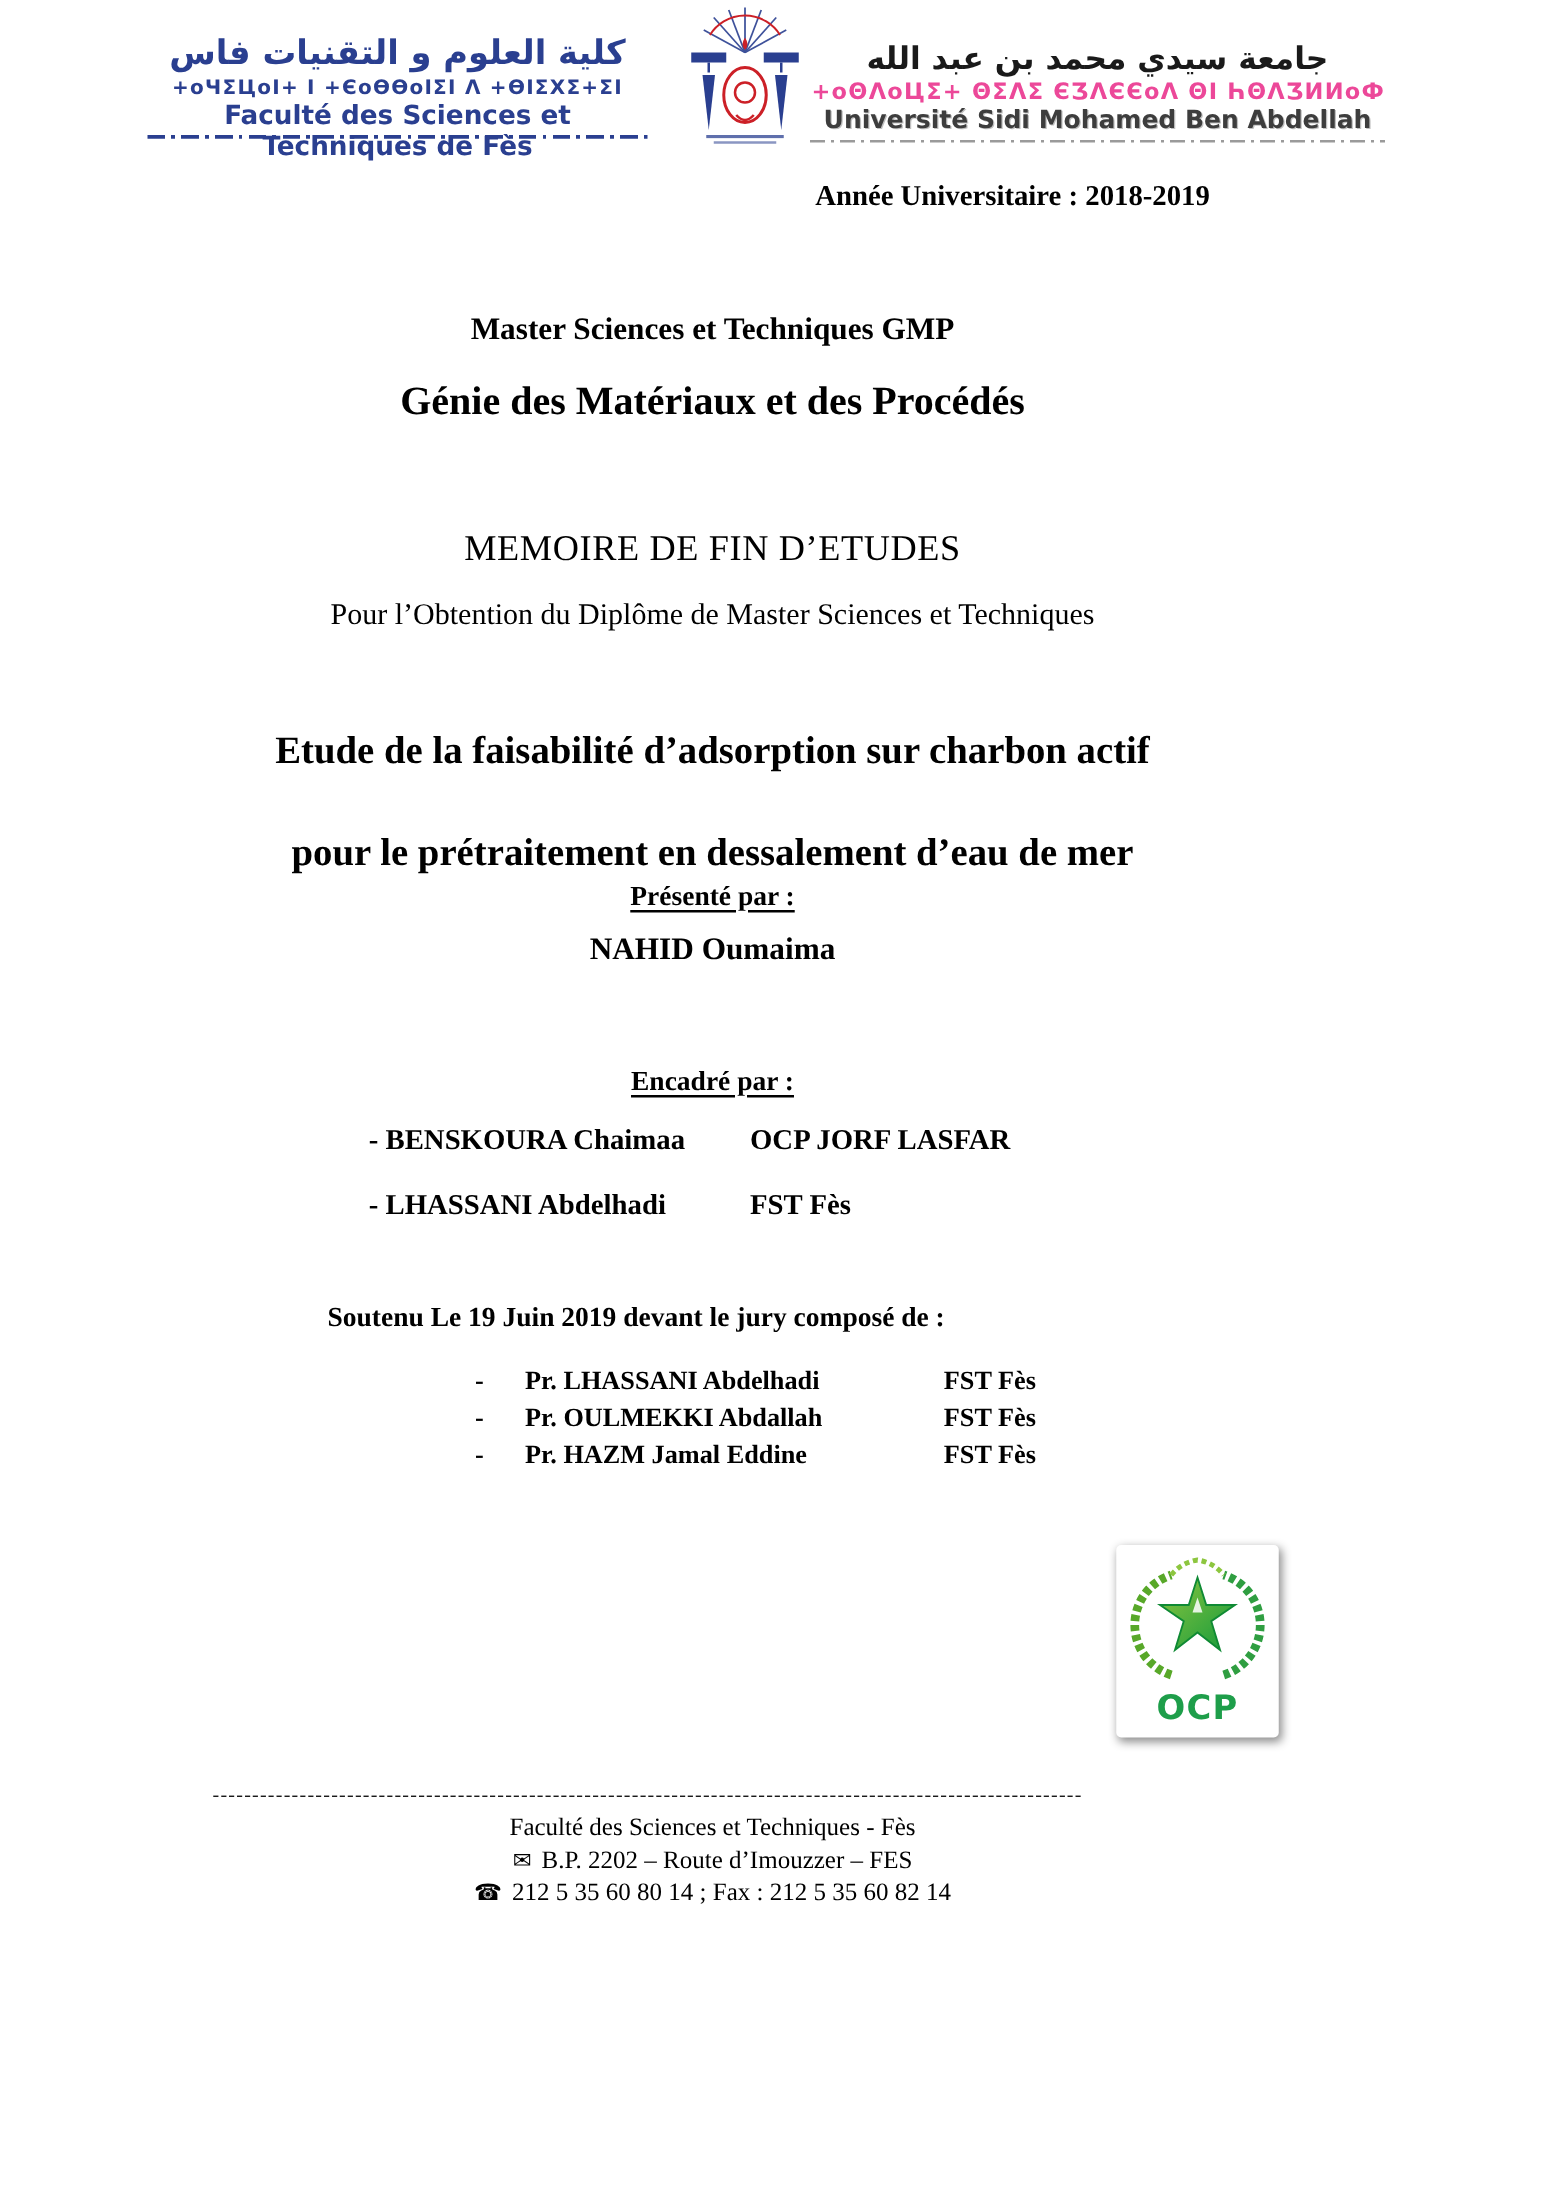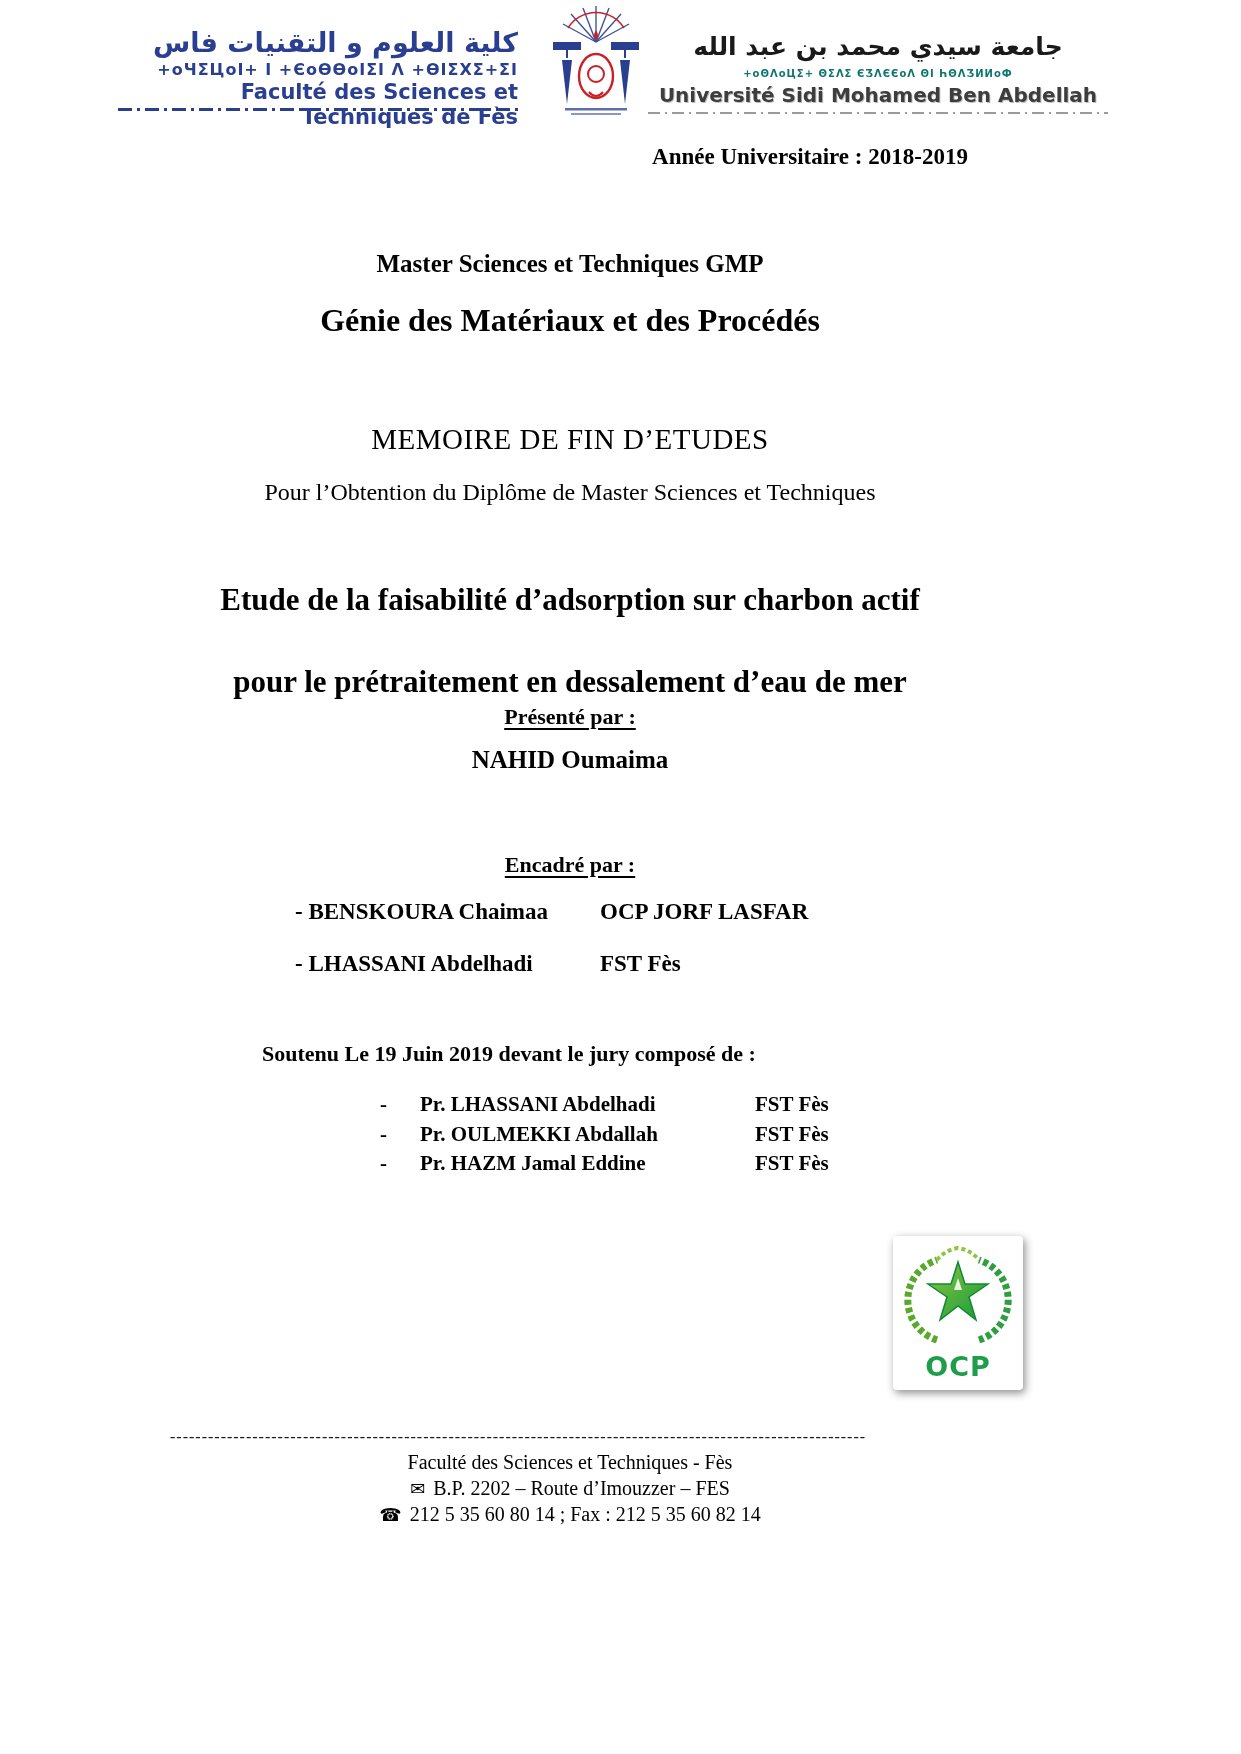--- a/index.html
+++ b/index.html
@@ -4,29 +4,29 @@
 <style>
   html,body{margin:0;padding:0;background:#ffffff;}
   .page{position:relative;width:1241px;height:1754px;background:#ffffff;overflow:hidden;
         font-family:"Liberation Serif", serif;color:#000;}
   .abs{position:absolute;}
   .centered{left:0;width:1140px;text-align:center;}
   .bold{font-weight:bold;}
   .underline{text-decoration:underline;text-decoration-thickness:2px;text-underline-offset:4px;}
 
   
-  .hdr-left{left:118px;top:26px;width:400px;text-align:right;font-family:"DejaVu Sans",sans-serif;color:#2a3f90;}
+  .hdr-left{left:118px;top:26px;width:400px;text-align:center;font-family:"DejaVu Sans",sans-serif;color:#2a3f90;}
   .hdr-left .ar{font-size:27px;font-weight:bold;line-height:34px;direction:rtl;}
   .hdr-left .tif{font-size:16px;font-weight:bold;letter-spacing:1px;line-height:20px;}
   .hdr-left .fr{font-size:21px;font-weight:bold;line-height:25px;}
   .sep-blue{left:118px;top:108px;width:400px;height:3px;
     background:repeating-linear-gradient(to right,#2a3f90 0 14px,transparent 14px 19px,#2a3f90 19px 22px,transparent 22px 27px);}
   .hdr-right{left:648px;top:30px;width:460px;text-align:center;font-family:"DejaVu Sans",sans-serif;}
   .hdr-right .ar{font-size:25px;font-weight:bold;color:#1a1a1a;line-height:34px;direction:rtl;}
-  .hdr-right .tif{font-size:10px;color:#0f766e;font-weight:bold;letter-spacing:1px;line-height:19px;}
+  .hdr-right .tif{font-size:18px;color:#ec4899;font-weight:bold;letter-spacing:1px;line-height:19px;text-align:right;}
   .hdr-right .fr{font-size:20px;font-weight:bold;color:#3d3d3d;line-height:25px;text-shadow:1px 1px 0 rgba(0,0,0,.25);}
   .sep-gray{left:648px;top:112px;width:460px;height:2px;
     background:repeating-linear-gradient(to right,#9a9a9a 0 12px,transparent 12px 17px,#9a9a9a 17px 19px,transparent 19px 24px);}
   .emblem{left:551px;top:4px;width:90px;height:116px;}
 
   
   .annee{top:144px;left:560px;width:500px;text-align:center;font-size:23px;font-weight:bold;}
   .master{top:250px;font-size:25px;}
   .genie{top:302px;font-size:32px;}
   .memoire{top:423px;font-size:29px;letter-spacing:.5px;}

